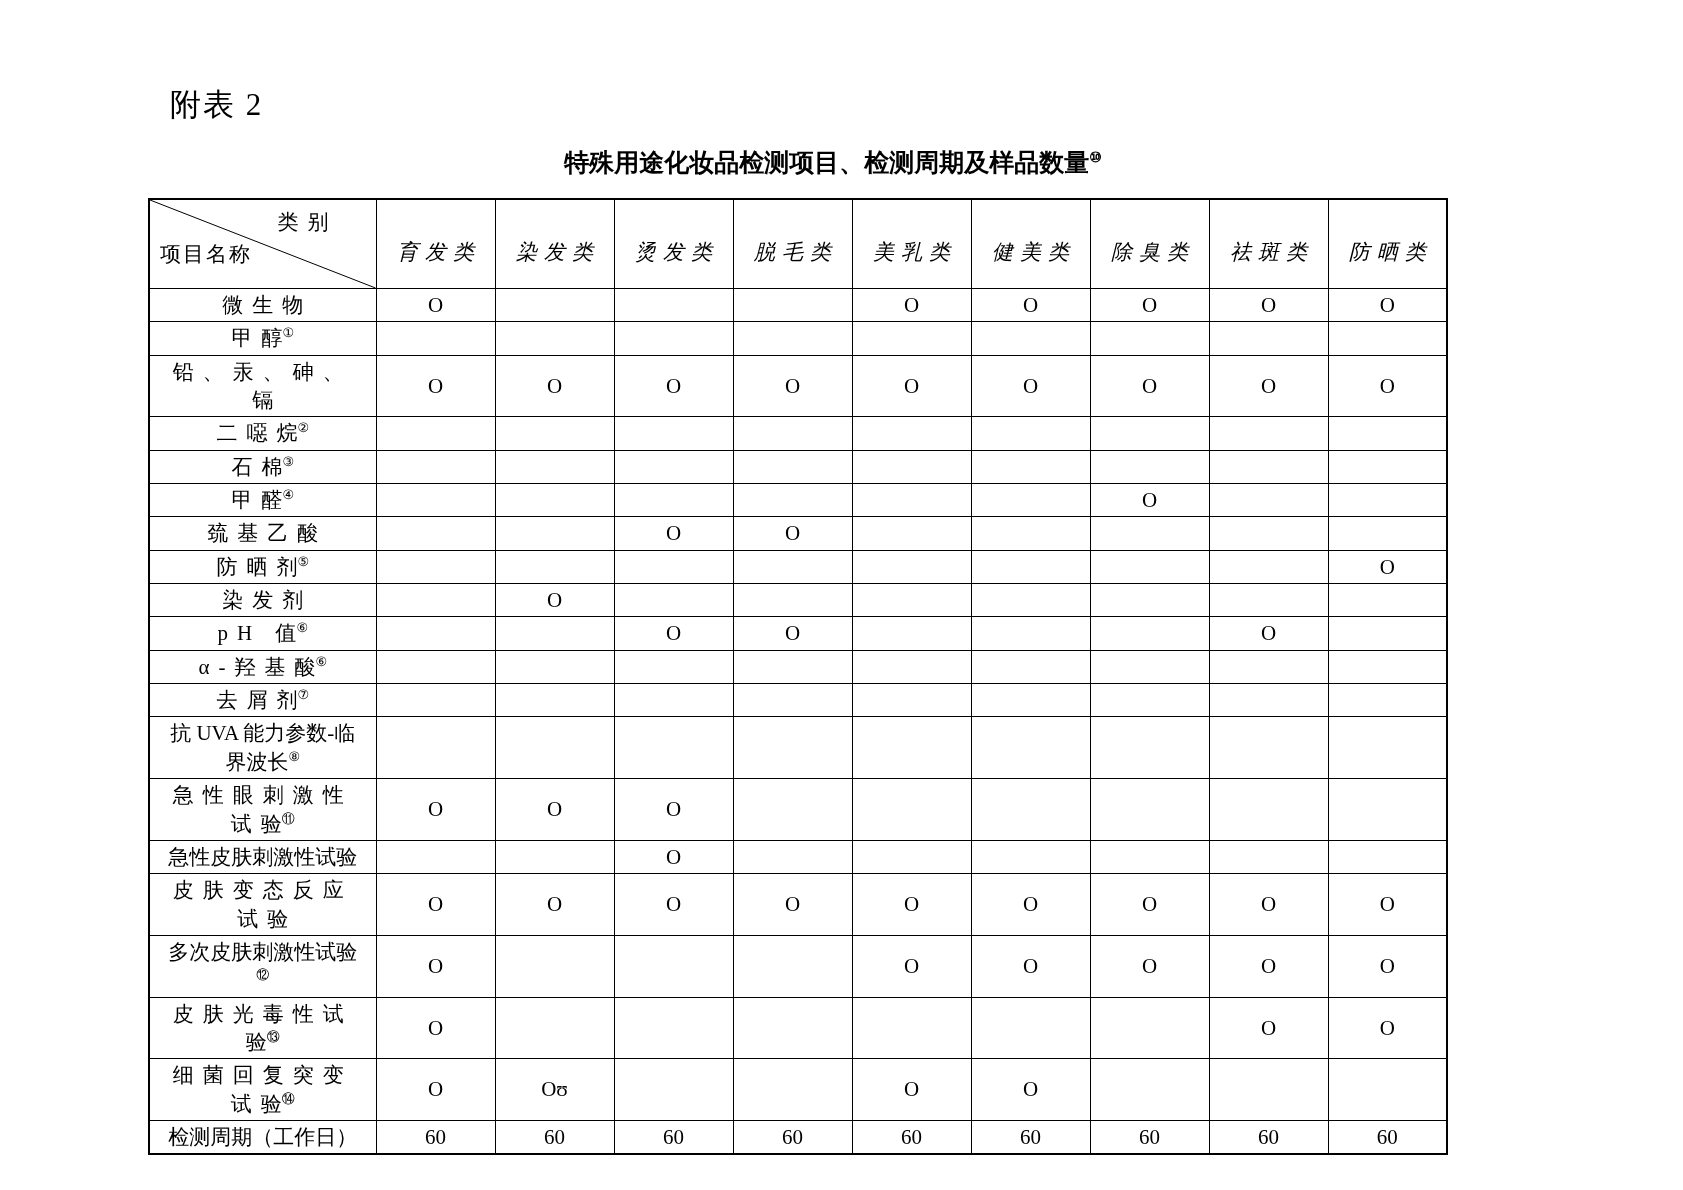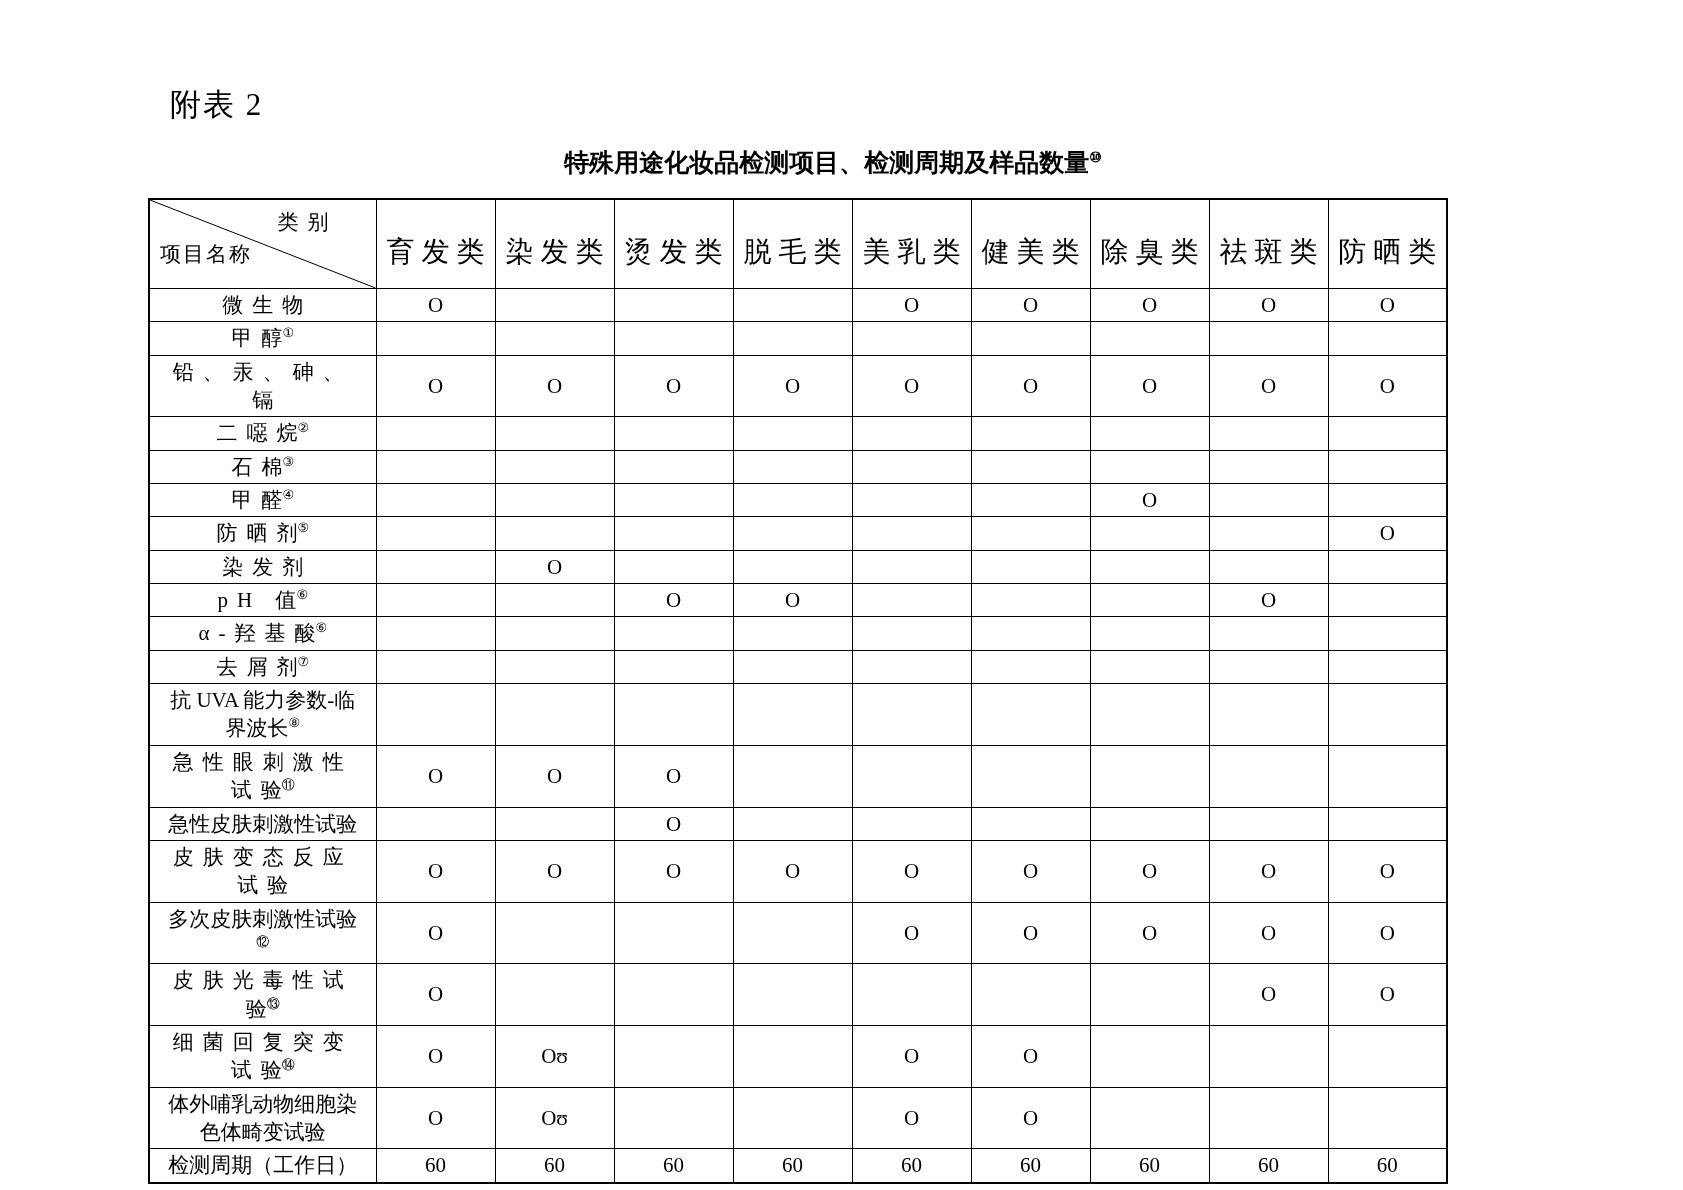--- a/index.html
+++ b/index.html
@@ -80,23 +80,24 @@
     letter-spacing: 9px;
   }
   .corner-bottom {
     position: absolute;
     left: 10px;
     bottom: 20px;
     font-size: 21px;
     letter-spacing: 2px;
   }
   th.col-header {
-    font-size: 28px;
+    font-size: 21px;
     letter-spacing: 7px;
     padding: 16px 2px 0 9px;
+    font-style: italic;
   }
   th.row-label {
     font-size: 21px;
     padding: 2px 14px;
     line-height: 1.35;
     word-break: break-all;
   }
   th.row-label span.spaced { letter-spacing: 9px; margin-right: -9px; }
   th.row-label sup {
     font-size: 13px;
@@ -222,20 +223,32 @@
           <td class="data-cell"></td>
           <td class="data-cell"></td>
           <td class="data-cell"></td>
           <td class="data-cell"></td>
           <td class="data-cell"></td>
           <td class="data-cell">O</td>
           <td class="data-cell"></td>
           <td class="data-cell"></td>
         </tr>
         <tr>
+          <th class="row-label"><span class="spaced">巯基乙酸</span></th>
+          <td class="data-cell"></td>
+          <td class="data-cell"></td>
+          <td class="data-cell">O</td>
+          <td class="data-cell">O</td>
+          <td class="data-cell"></td>
+          <td class="data-cell"></td>
+          <td class="data-cell"></td>
+          <td class="data-cell"></td>
+          <td class="data-cell"></td>
+        </tr>
+        <tr>
           <th class="row-label"><span class="spaced">防晒剂</span><sup>⑤</sup></th>
           <td class="data-cell"></td>
           <td class="data-cell"></td>
           <td class="data-cell"></td>
           <td class="data-cell"></td>
           <td class="data-cell"></td>
           <td class="data-cell"></td>
           <td class="data-cell"></td>
           <td class="data-cell"></td>
           <td class="data-cell">O</td>
@@ -355,32 +368,20 @@
           <td class="data-cell"></td>
           <td class="data-cell"></td>
           <td class="data-cell"></td>
           <td class="data-cell"></td>
           <td class="data-cell"></td>
           <td class="data-cell">O</td>
           <td class="data-cell">O</td>
         </tr>
         <tr>
           <th class="row-label"><span class="spaced">细菌回复突变试验</span><sup>⑭</sup></th>
-          <td class="data-cell">O</td>
-          <td class="data-cell">Oʊ</td>
-          <td class="data-cell"></td>
-          <td class="data-cell"></td>
-          <td class="data-cell">O</td>
-          <td class="data-cell">O</td>
-          <td class="data-cell"></td>
-          <td class="data-cell"></td>
-          <td class="data-cell"></td>
-        </tr>
-        <tr>
-          <th class="row-label"><span>体外哺乳动物细胞染色体畸变试验</span></th>
           <td class="data-cell">O</td>
           <td class="data-cell">Oʊ</td>
           <td class="data-cell"></td>
           <td class="data-cell"></td>
           <td class="data-cell">O</td>
           <td class="data-cell">O</td>
           <td class="data-cell"></td>
           <td class="data-cell"></td>
           <td class="data-cell"></td>
         </tr>

